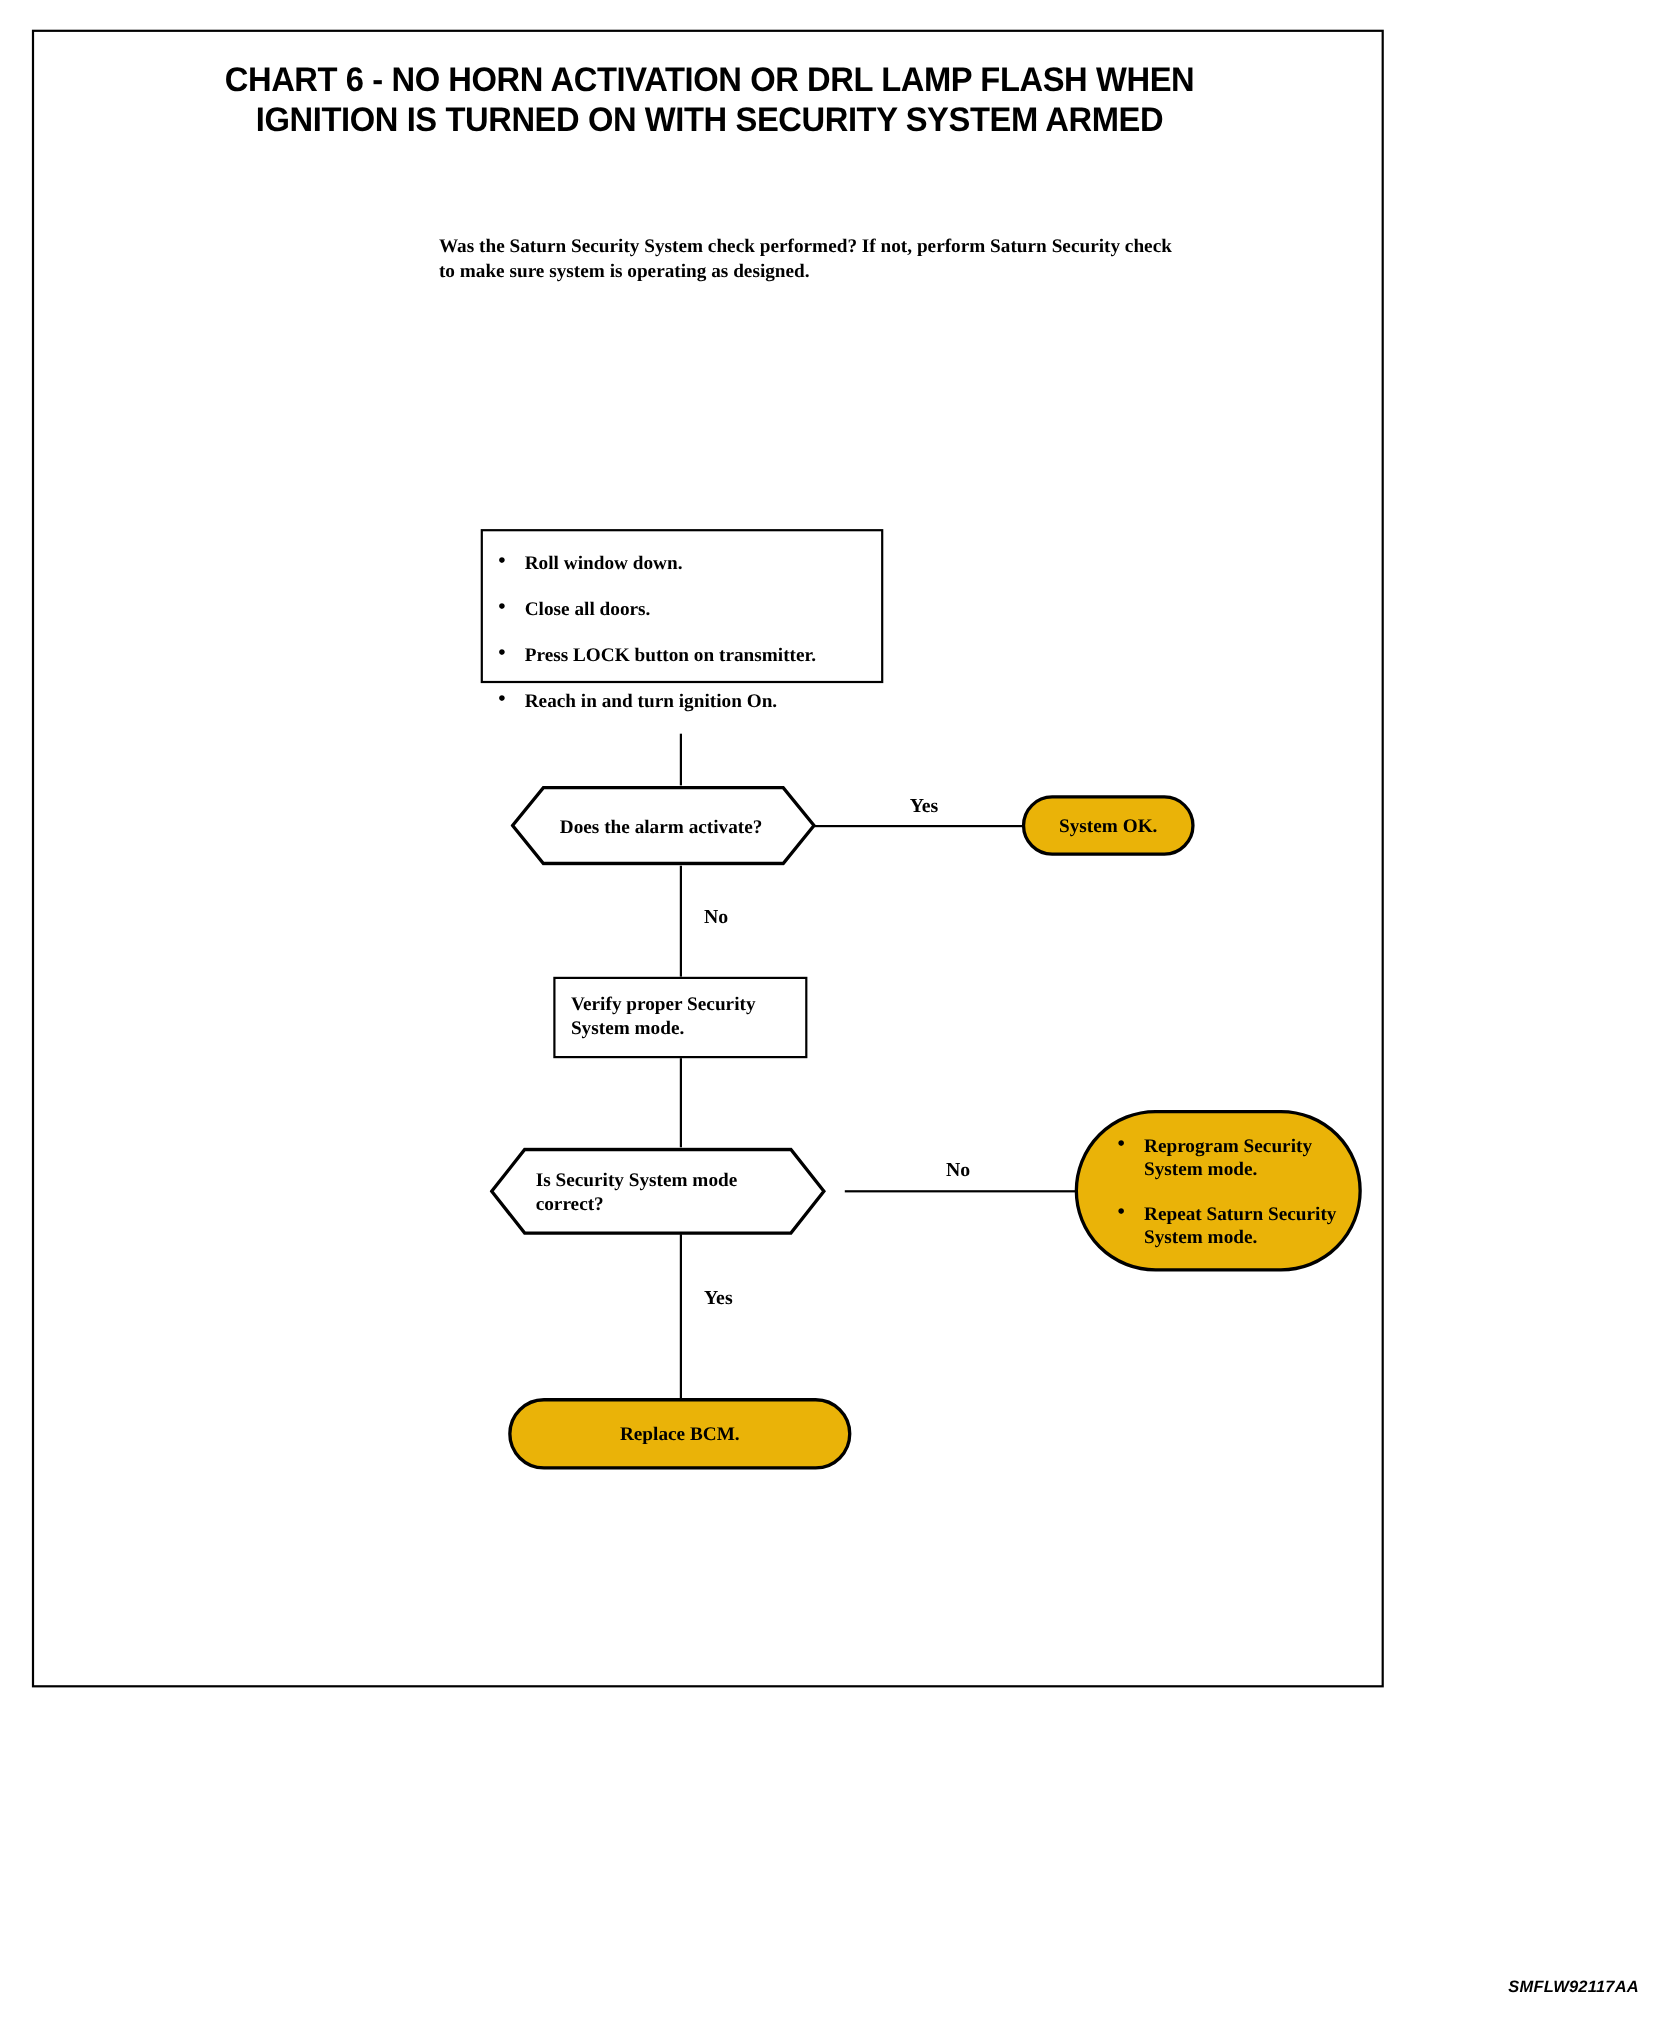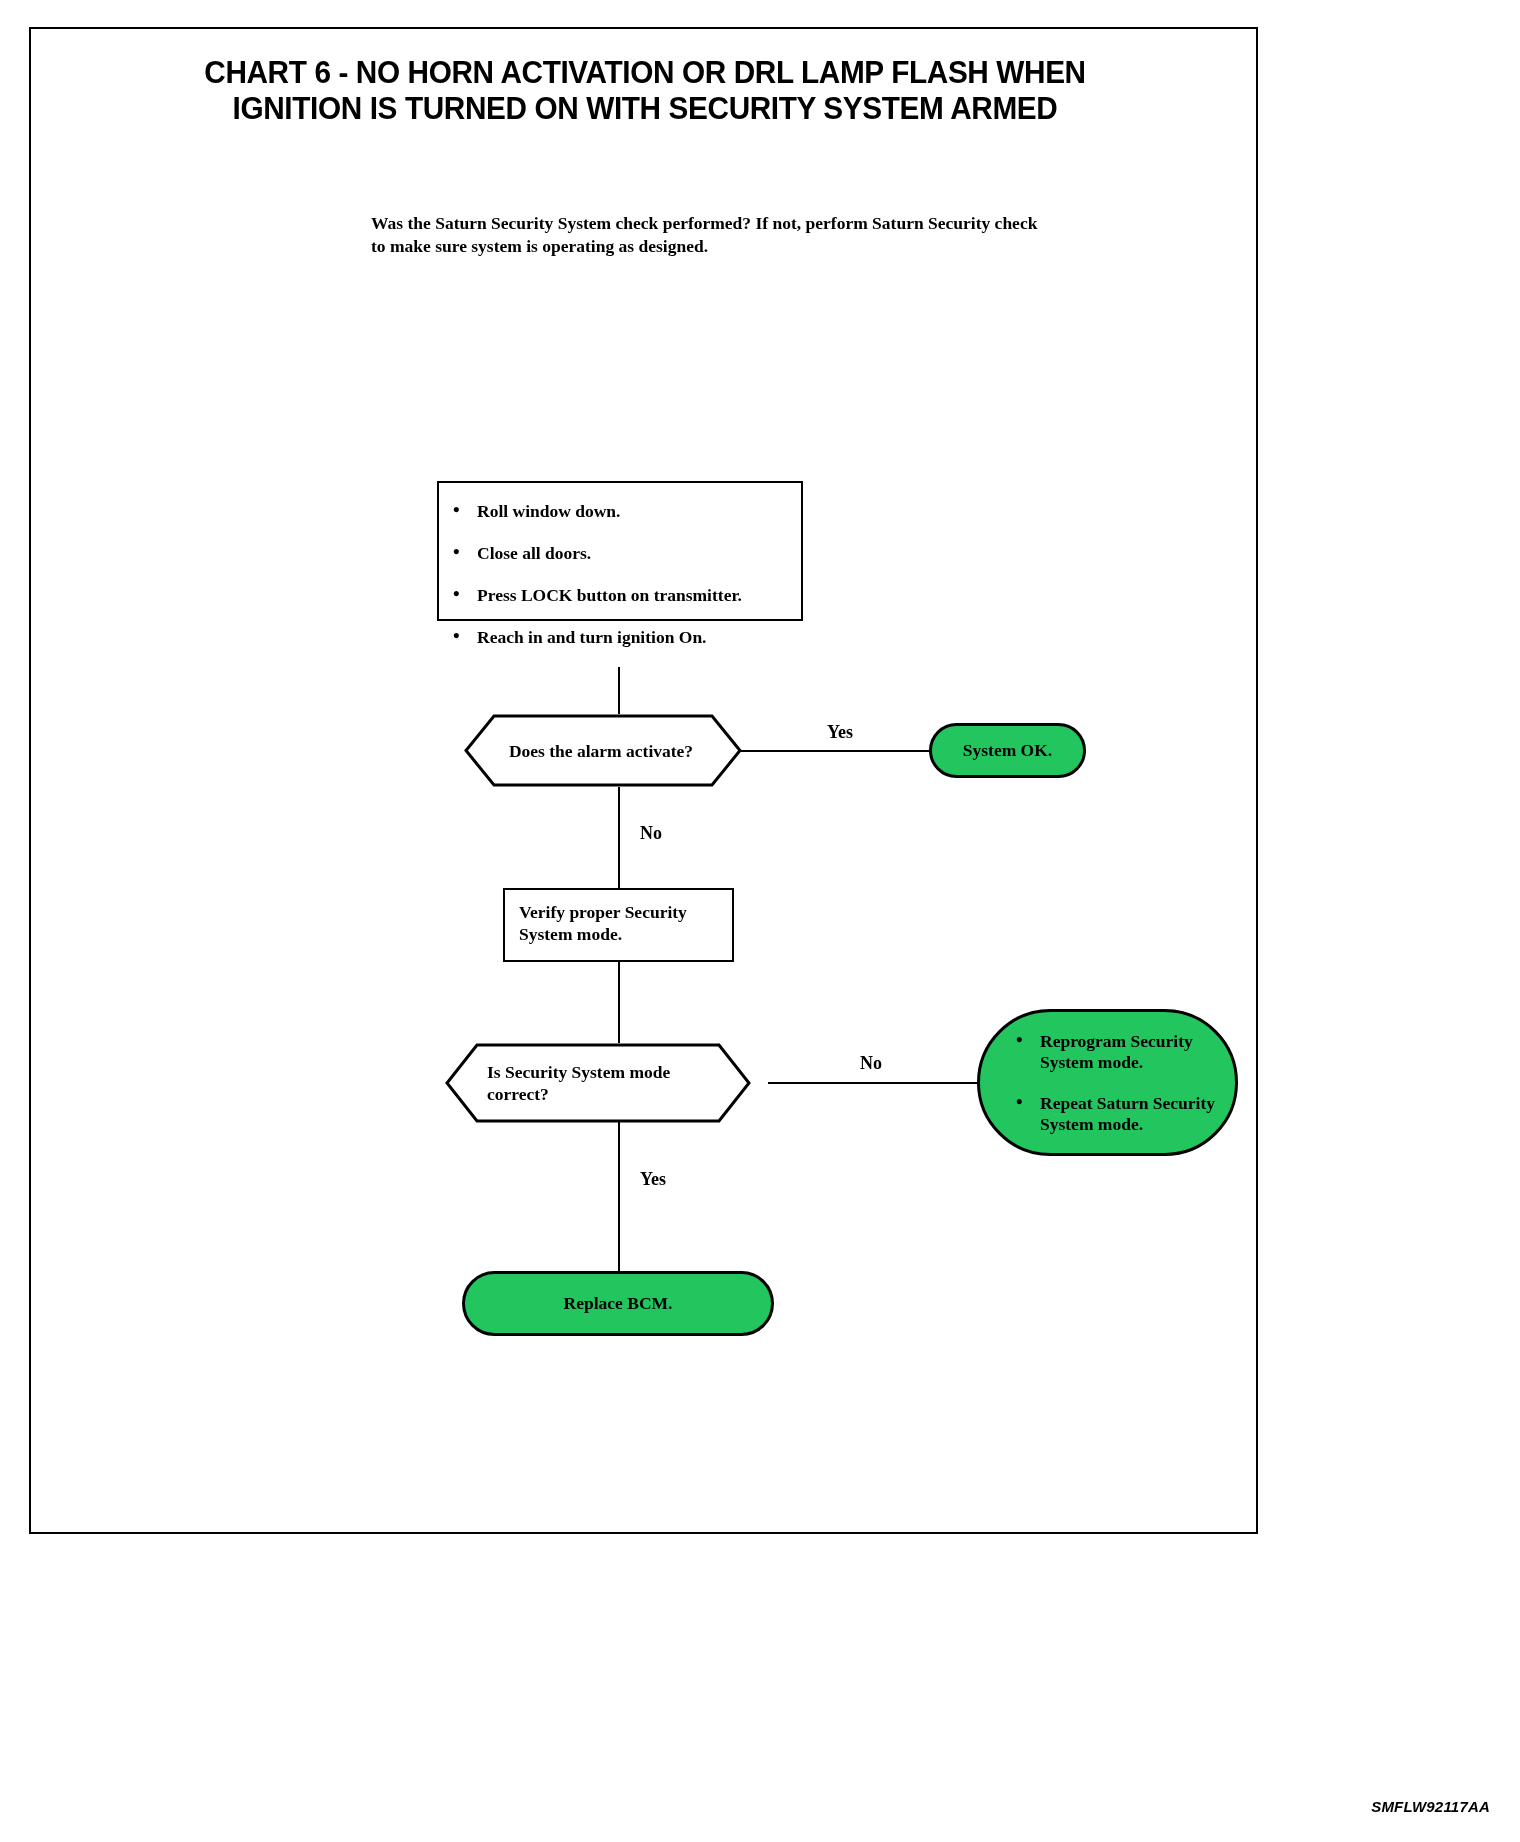--- a/index.html
+++ b/index.html
@@ -47,21 +47,21 @@
     line-height: 36px;
     letter-spacing: -0.4px;
     transform: scaleX(0.96);
     transform-origin: center top;
   }
   .chart-title .t-line { display: block; white-space: nowrap; }
 
   
   .intro {
     position: absolute;
-    left: 371px;
+    left: 399px;
     top: 212px;
     width: 720px;
     font-family: "Liberation Serif", serif;
     font-size: 17.5px;
     line-height: 23px;
     font-weight: 600;
   }
   .intro .i-line { display: block; white-space: nowrap; }
 
   
@@ -108,21 +108,21 @@
     align-items: center;
     font-size: 17.5px;
     font-weight: 600;
     line-height: 22px;
   }
   .d-text.centered { justify-content: center; text-align: right; }
 
   
   .terminal {
     border: 3.5px solid #000;
-    background: #22c55e;
+    background: #eab308;
     display: flex;
     align-items: center;
     justify-content: center;
     font-size: 17.5px;
     font-weight: 600;
   }
 
   
   .line-v {
     position: absolute;

